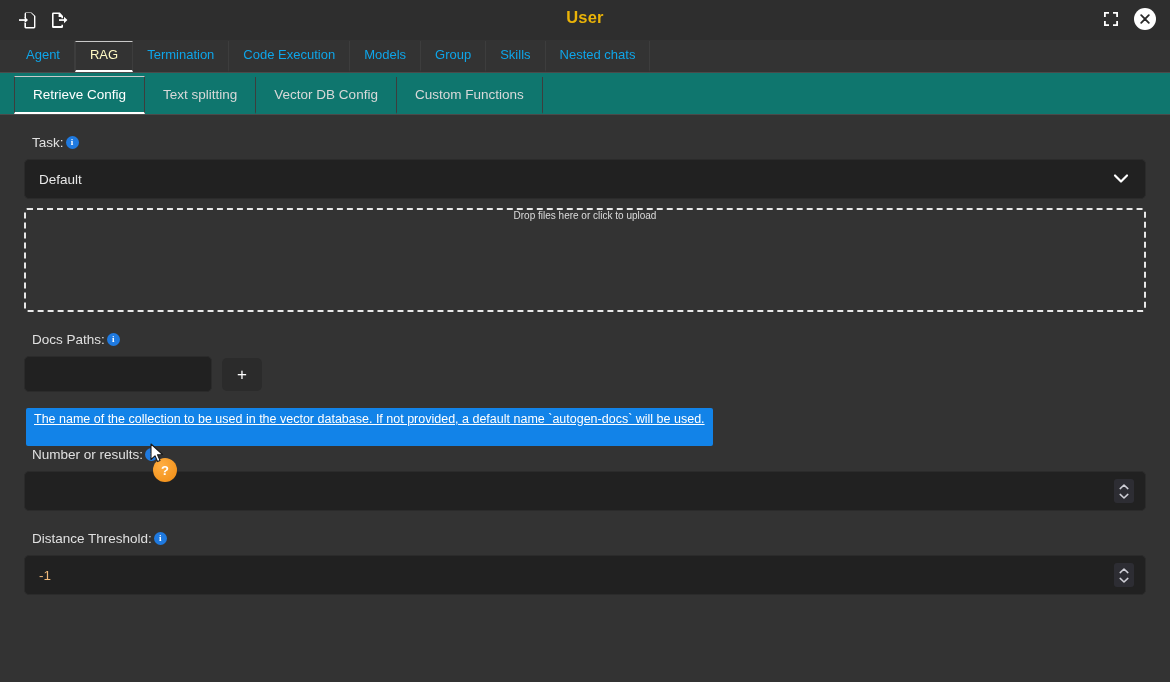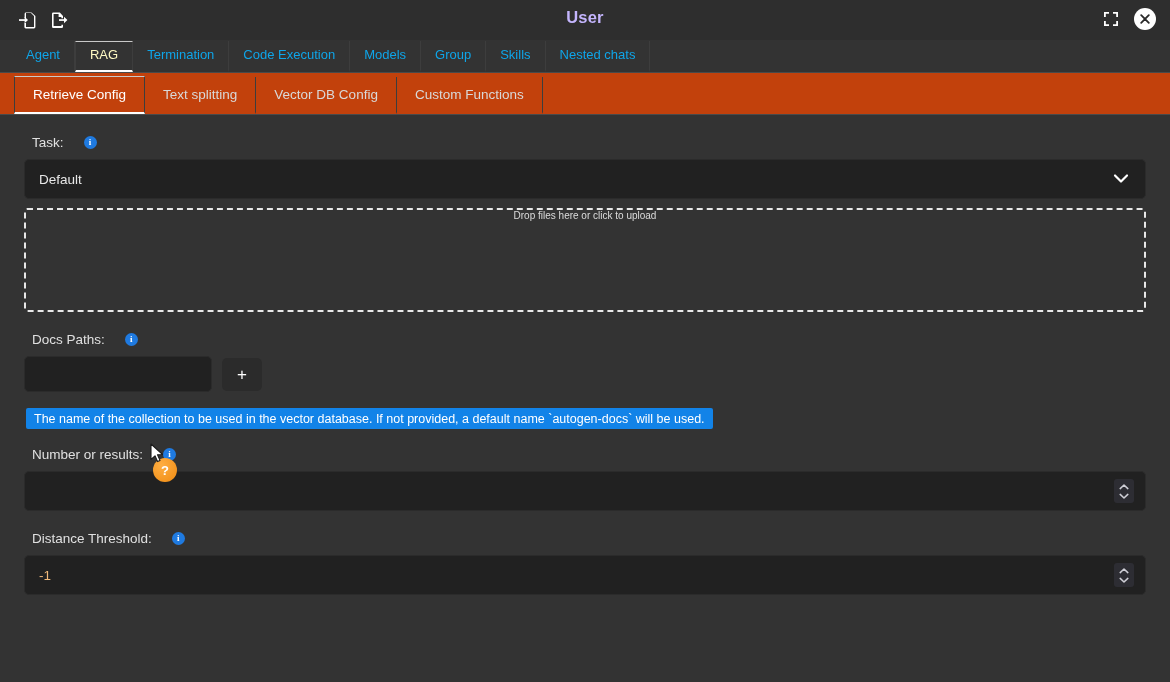--- a/index.html
+++ b/index.html
@@ -43,21 +43,21 @@
     cursor: pointer;
     border-radius: 3px;
   }
   .window-title {
     position: absolute;
     left: 0; right: 0;
     top: 8px;
     text-align: center;
     font-size: 16.5px;
     font-weight: bold;
-    color: #c4b5fd;
+    color: #eab308;
     letter-spacing: .2px;
   }
   .titlebar-right {
     position: absolute;
     right: 14px;
     top: 6px;
     display: flex;
     align-items: center;
     gap: 10px;
   }
@@ -96,21 +96,21 @@
     border-top: 1px solid #c9c9c9;
     border-left: 1px solid #3d3d3d;
     padding-top: 5px;
   }
 
   
   .tabs-secondary {
     display: flex;
     align-items: flex-end;
     height: 42px;
-    background: #c2410c;
+    background: #0f766e;
     padding-left: 14px;
     border-bottom: 1px solid #4a4a4a;
   }
   .tabs-secondary .tab {
     font-size: 13.5px;
     color: #d9d9d9;
     padding: 10px 18px 10px 18px;
     cursor: pointer;
     white-space: nowrap;
     border-bottom: 2px solid transparent;
@@ -125,21 +125,21 @@
 
   
   .body {
     position: relative;
     padding: 0 24px;
   }
 
   .field-label {
     display: flex;
     align-items: center;
-    gap: 20px;
+    gap: 2px;
     font-size: 13.5px;
     color: #e0e0e0;
     margin-top: 20px;
     margin-bottom: 9px;
     padding-left: 8px;
   }
 
   .info-dot {
     width: 13px; height: 13px;
     border-radius: 50%;
@@ -225,25 +225,26 @@
   }
 
   
   .tooltip {
     position: absolute;
     left: 26px;
     top: 408px;
     background: #1283e8;
     color: #ffffff;
     font-size: 12.5px;
-    padding: 4px 8px 2px 8px;
+    padding: 4px 8px 19px 8px;
     border-radius: 2px;
     white-space: nowrap;
     z-index: 40;
     line-height: 1.2;
+    text-decoration: underline;
   }
 
   
   .num-wrap { position: relative; }
   .spinner {
     position: absolute;
     right: 12px;
     top: 50%;
     transform: translateY(-50%);
     width: 20px;

